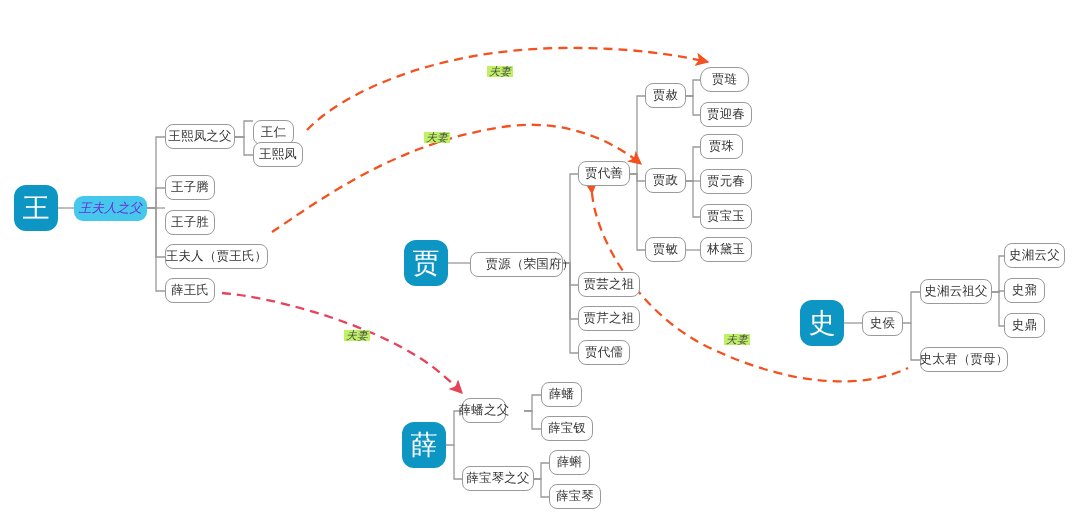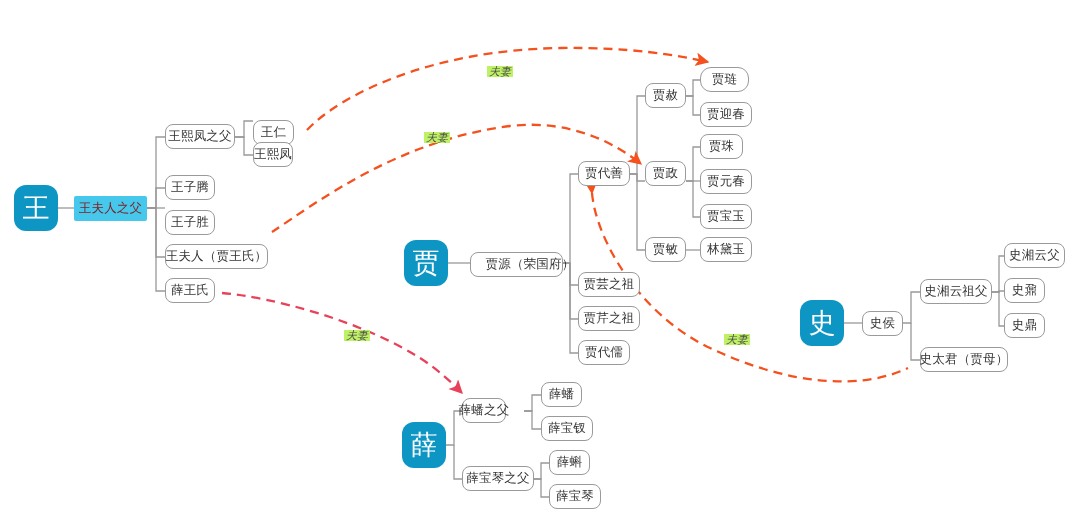--- a/index.html
+++ b/index.html
@@ -45,22 +45,23 @@
     border-radius:12px;
     color:#ffffff;
     font-size:27px;
     font-weight:400;
     padding:0;
     letter-spacing:0;
   }
   .node.sel{
     background:#45c8ec;
     border:none;
-    color:#7f1d1d;
-    border-radius:2px;
+    color:#6d28d9;
+    border-radius:9px;
+    font-style:italic;
   }
   
   .edge-label{
     position:absolute;
     font-size:11px;
     font-style:italic;
     color:#4a4a4a;
     background:#bef264;
     padding:0 2px;
     white-space:nowrap;
@@ -138,31 +139,31 @@
   </svg>
 
   <div id="node-layer">
       <div class="node root" style="left: 14px; top: 185px; width: 44px; height: 46px;">王</div>
       <div class="node root" style="left: 404px; top: 240px; width: 44px; height: 46px;">贾</div>
       <div class="node root" style="left: 800px; top: 300px; width: 44px; height: 46px;">史</div>
       <div class="node root" style="left: 402px; top: 422px; width: 44px; height: 46px;">薛</div>
       <div class="node sel" style="left: 74px; top: 196px; width: 73px;">王夫人之父</div>
       <div class="node" style="left: 165px; top: 124px; width: 70px;">王熙凤之父</div>
       <div class="node" style="left: 253px; top: 108px; width: 41px; margin-top: 12px;">王仁</div>
-      <div class="node" style="left: 253px; top: 142px; width: 40px;">王熙凤</div>
+      <div class="node" style="left: 253px; top: 142px; width: 50px;">王熙凤</div>
       <div class="node" style="left: 165px; top: 175px; width: 50px;">王子腾</div>
       <div class="node" style="left: 165px; top: 210px; width: 50px;">王子胜</div>
       <div class="node" style="left: 165px; top: 244px; width: 103px;">王夫人（贾王氏）</div>
       <div class="node" style="left: 165px; top: 278px; width: 50px;">薛王氏</div>
       <div class="node" style="left: 470px; top: 252px; width: 93px; padding-left: 34px;">贾源（荣国府）</div>
       <div class="node" style="left: 578px; top: 161px; width: 52px;">贾代善</div>
       <div class="node" style="left: 645px; top: 83px; width: 41px;">贾赦</div>
       <div class="node" style="left: 700px; top: 67px; width: 49px; border-radius: 11px;">贾琏</div>
       <div class="node" style="left: 700px; top: 102px; width: 52px;">贾迎春</div>
-      <div class="node" style="left: 645px; top: 161px; width: 41px;">贾政</div>
+      <div class="node" style="left: 645px; top: 168px; width: 41px;">贾政</div>
       <div class="node" style="left: 700px; top: 134px; width: 43px; border-radius: 8px;">贾珠</div>
       <div class="node" style="left: 700px; top: 169px; width: 52px;">贾元春</div>
       <div class="node" style="left: 700px; top: 204px; width: 52px;">贾宝玉</div>
       <div class="node" style="left: 645px; top: 237px; width: 41px;">贾敏</div>
       <div class="node" style="left: 700px; top: 237px; width: 52px;">林黛玉</div>
       <div class="node" style="left: 578px; top: 272px; width: 62px;">贾芸之祖</div>
       <div class="node" style="left: 578px; top: 306px; width: 62px;">贾芹之祖</div>
       <div class="node" style="left: 578px; top: 340px; width: 52px;">贾代儒</div>
       <div class="node" style="left: 862px; top: 311px; width: 41px;">史侯</div>
       <div class="node" style="left: 920px; top: 279px; width: 72px;">史湘云祖父</div>

